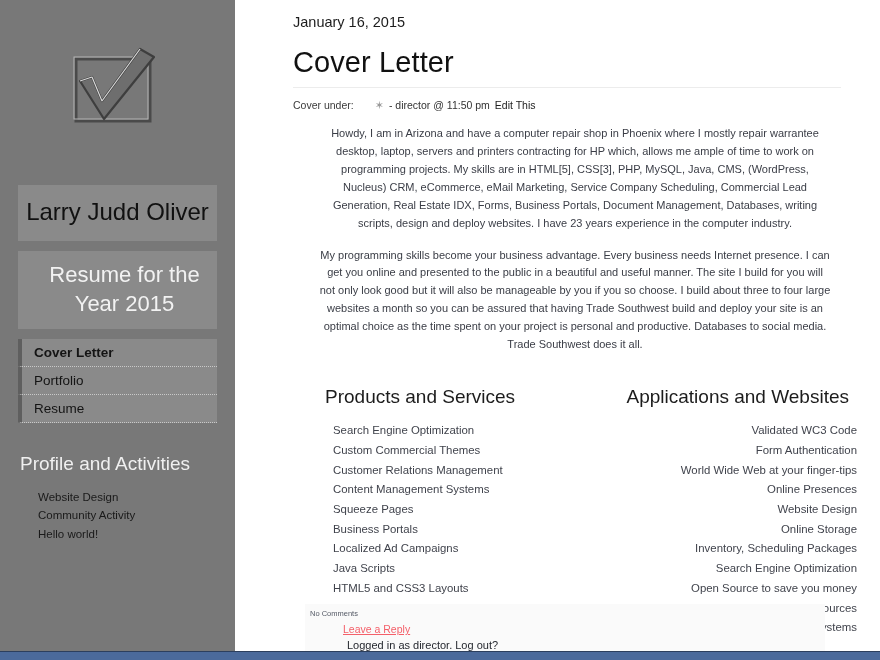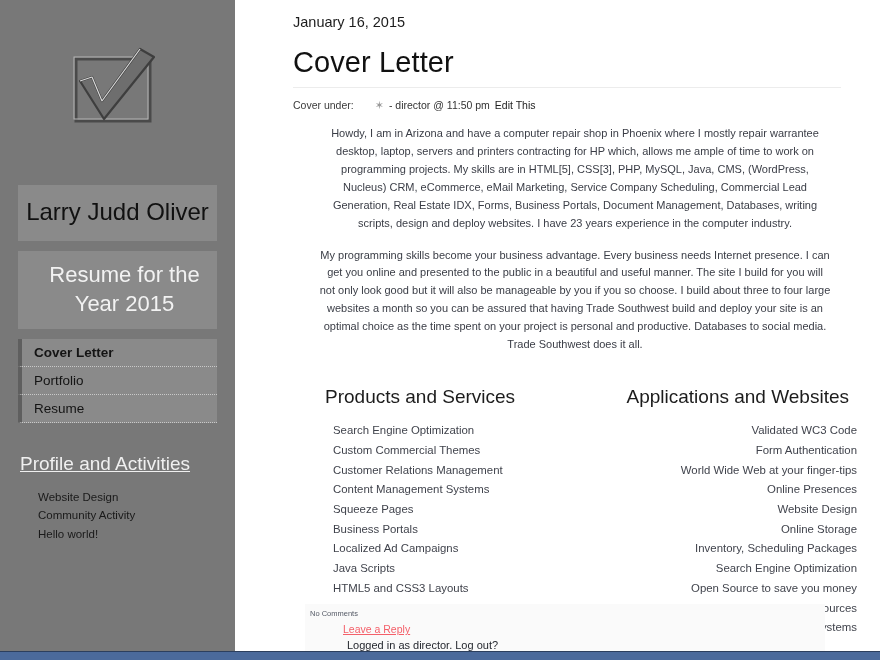--- a/index.html
+++ b/index.html
@@ -57,21 +57,20 @@
     color: #141414;
     cursor: pointer;
   }
   .nav-item.current { font-weight: bold; }
 
   #profile-heading {
     margin: 30px 0 0 20px;
     color: #f0f0f0;
     font-size: 19px;
     font-weight: normal;
-    text-decoration: underline;
   }
   #profile-list {
     margin: 13px 0 0 0;
     padding: 0 0 0 38px;
     list-style: none;
   }
   #profile-list li {
     font-size: 11.5px;
     color: #1a1a1a;
     line-height: 1.62;

